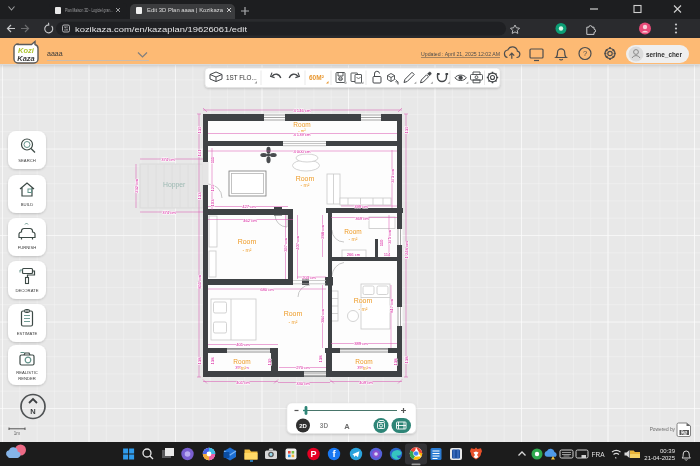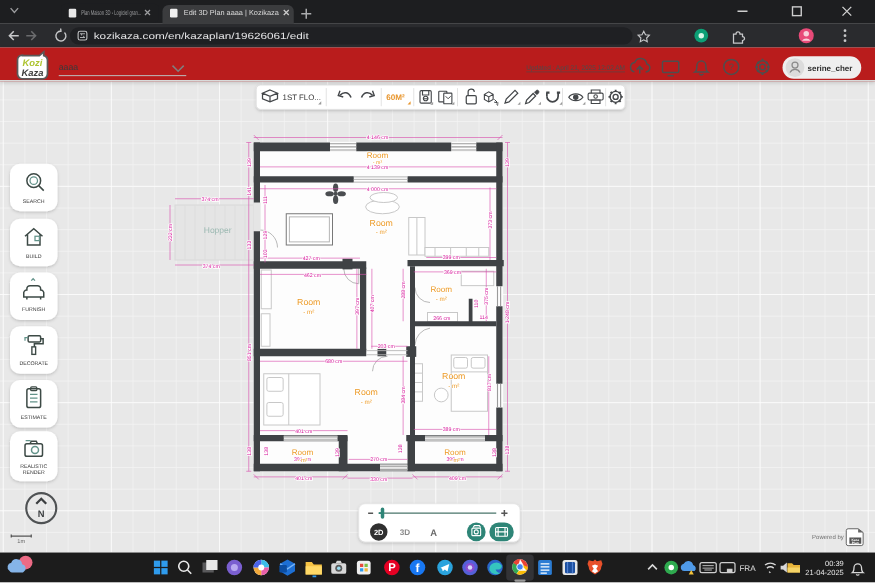--- a/index.html
+++ b/index.html
@@ -3,21 +3,21 @@
 <meta charset="utf-8">
 <style>
   * { margin:0; padding:0; box-sizing:border-box; }
   html,body { width:700px; height:466px; overflow:hidden; font-family:"Liberation Sans", sans-serif; }
   #stage { position:relative; width:700px; height:333px; background:#e9e9e9; }
   .abs { position:absolute; }
   
   #tabbar { left:0; top:0; width:700px; height:19px; background:#1d1e20; }
   #addrbar { left:0; top:19px; width:700px; height:19px; background:#2a2b2e; }
   
-  #appheader { left:0; top:38px; width:700px; height:27px; background:#b91c1c; border-bottom:1px solid #dadada; box-shadow:0 1px 3px rgba(0,0,0,0.15); z-index:5; }
+  #appheader { left:0; top:38px; width:700px; height:27px; background:#fdba74; border-bottom:1px solid #dadada; box-shadow:0 1px 3px rgba(0,0,0,0.15); z-index:5; }
   
   #canvas { left:0; top:65px; width:700px; height:377px; }
   
   #taskbar { left:0; top:442px; width:700px; height:24px; background:#1c1c1c; }
 </style>
 </head>
 <body>
 <div id="stage">
 
   <div id="tabbar" class="abs">

